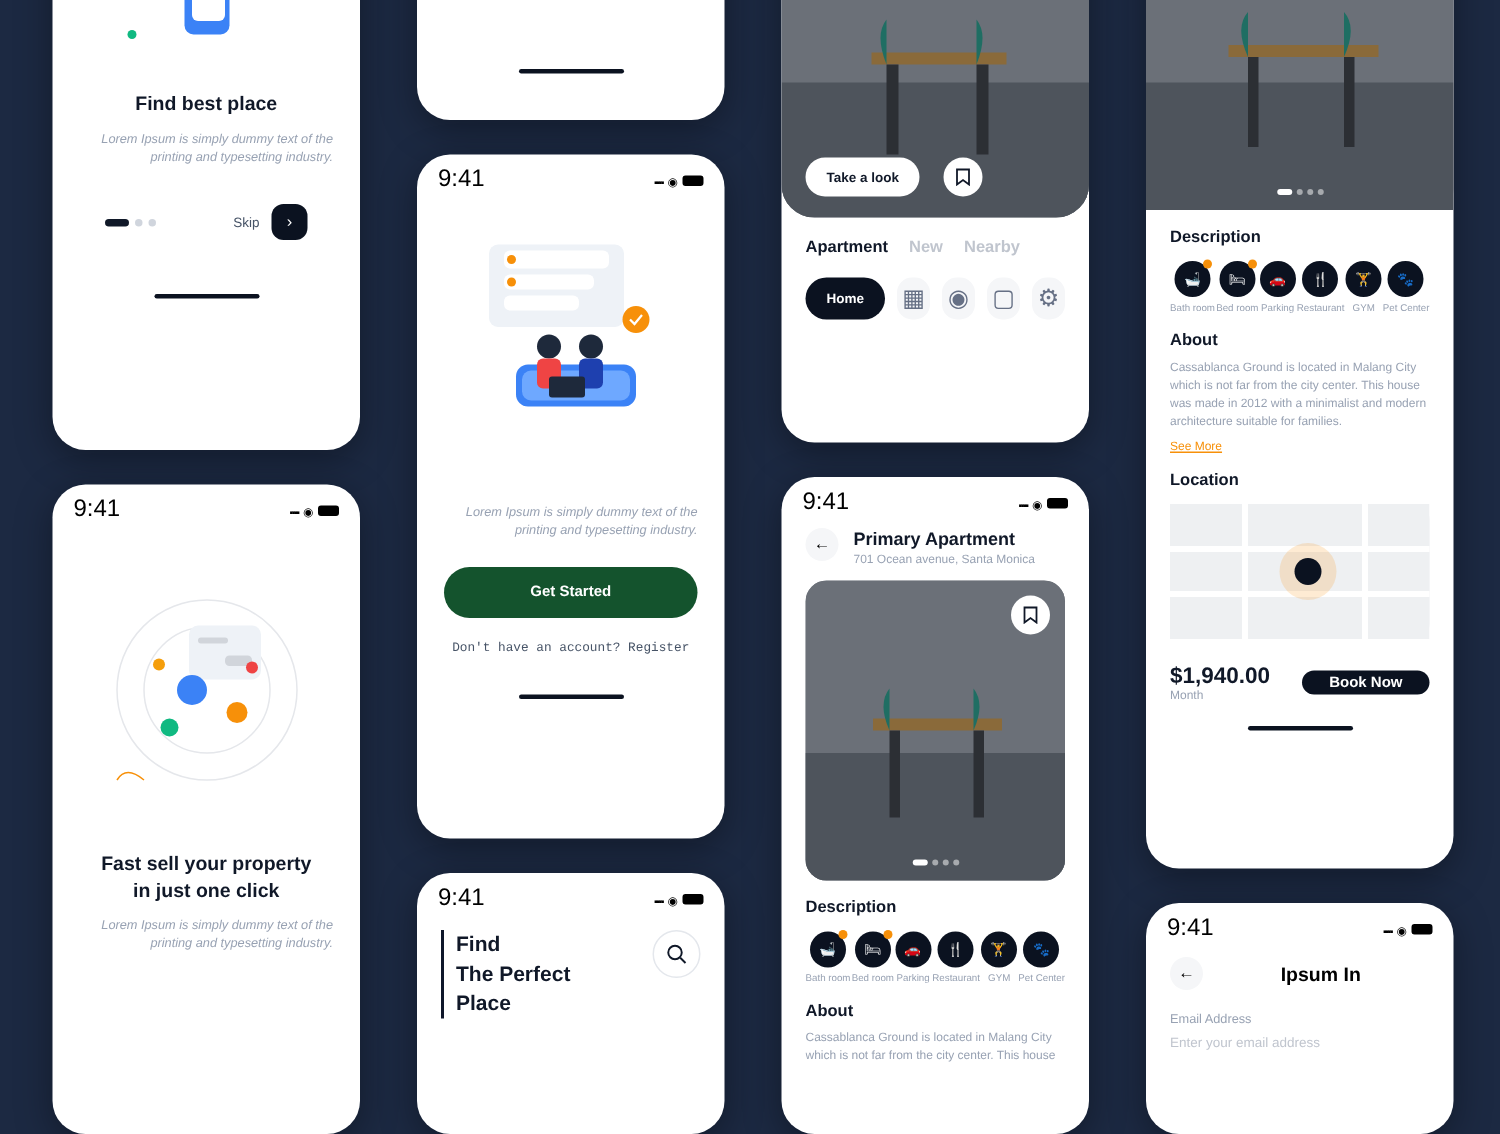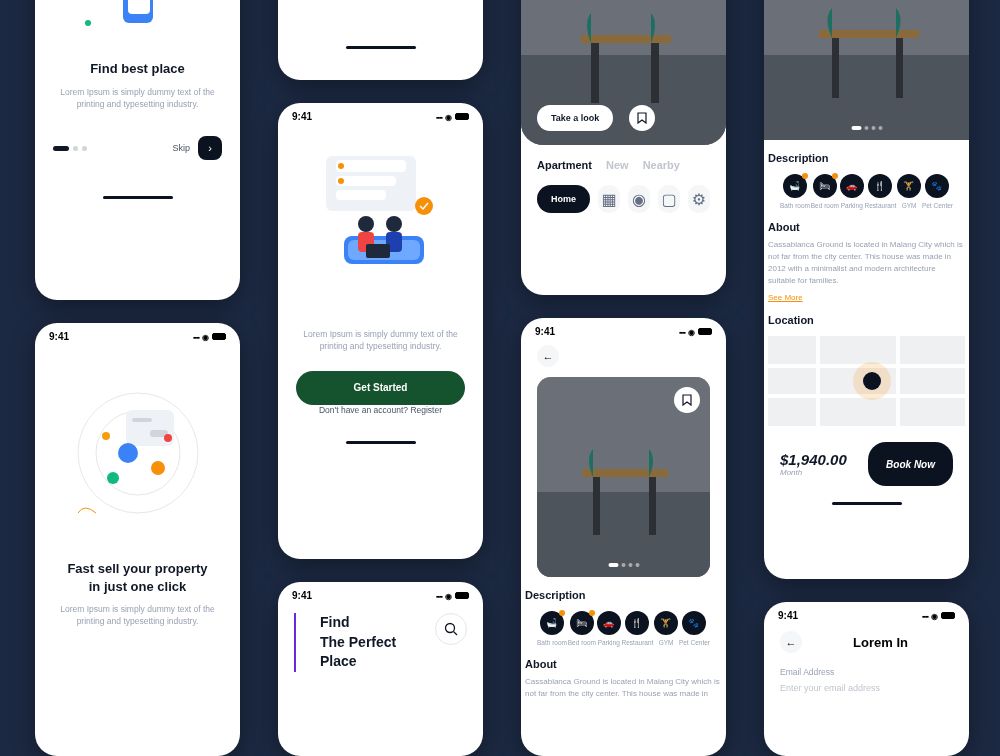--- a/index.html
+++ b/index.html
@@ -1,47 +1,47 @@
 <!DOCTYPE html>
 <html><head>
 <meta charset="utf-8">
 <style>
   * { box-sizing: border-box; margin: 0; padding: 0; font-family: -apple-system, BlinkMacSystemFont, 'Segoe UI', sans-serif; }
   body { background: #1c2942; padding: 0; overflow-x: hidden; }
   .canvas { position: relative; width: 1000px; height: 756px; background: #1c2942; }
   .phone { position: absolute; width: 205px; background: #fff; border-radius: 22px; overflow: hidden; box-shadow: 0 6px 24px rgba(0,0,0,0.35); }
-  .status-bar { display: flex; justify-content: space-between; align-items: center; padding: 8px 14px 4px; font-size: 10px; font-weight: 700; }
+  .status-bar { display: flex; justify-content: space-between; align-items: center; padding: 8px 14px 4px; font-size: 16px; font-weight: 400; }
   .sb-icons { display: flex; gap: 3px; align-items: center; }
   .signal, .wifi, .batt { display: inline-block; }
   .signal::before { content: "▪▪▪▪"; letter-spacing: -1px; font-size: 7px; }
   .wifi::before { content: "◉"; font-size: 8px; }
   .batt { width: 14px; height: 7px; border: 1px solid #000; border-radius: 2px; position: relative; background: #000; }
   .home-indicator { width: 70px; height: 3px; background: #0b1220; border-radius: 3px; margin: 6px auto 8px; }
 
   
   .s1 { top: -65px; left: 35px; height: 365px; padding-top: 0; }
   .illus1 { height: 125px; display:flex; align-items:center; justify-content:center; }
   .title { font-size: 13px; font-weight: 700; color: #101828; text-align: center; line-height: 1.35; }
-  .body { font-size: 8.5px; color: #98a2b3; text-align: center; line-height: 1.45; margin-top: 8px; padding: 0 18px; }
-  .pager { display:flex; justify-content:space-between; align-items:center; padding: 26px 18px 0; }
+  .body { font-size: 8.5px; color: #98a2b3; text-align: right; line-height: 1.45; margin-top: 8px; padding: 0 18px; font-style: italic; }
+  .pager { display:flex; justify-content:space-between; align-items:center; padding: 26px 35px 0; }
   .dots { display:flex; gap:4px; }
   .dot { width:5px; height:5px; border-radius:3px; background:#d0d5dd; }
   .dot.active { width:16px; background:#101828; }
   .skip-row { display:flex; align-items:center; gap:8px; }
   .skip { font-size:9px; color:#475467; }
   .next-btn { width:24px; height:24px; border-radius:8px; background:#0b1220; color:#fff; display:flex; align-items:center; justify-content:center; font-size:11px; }
 
   
   .s2 { top: -190px; left: 278px; height: 270px; }
 
   
   .s3 { top: 103px; left: 278px; height: 456px; }
   .illus3 { height: 160px; margin: 10px 14px; border-radius: 10px; display:flex; align-items:center; justify-content:center; }
   .btn-primary { margin: 18px 18px 0; height: 34px; background:#14532d; color:#fff; border-radius: 18px; display:flex; align-items:center; justify-content:center; font-size:10px; font-weight:600; }
-  .register { text-align:center; font-size:8.5px; color:#475467; margin-top:0; }
+  .register { text-align:center; font-size:8.5px; color:#475467; margin-top:15px;font-family:Liberation Mono, monospace; }
 
   
   .s4 { top: 323px; left: 35px; height: 433px; }
   .illus4 { height: 190px; margin: 12px 14px; display:flex; align-items:center; justify-content:center; }
 
   
   .s5 { top: -65px; left: 521px; height: 360px; }
   .hero { position:relative; height: 210px; margin: 0; background: linear-gradient(135deg,#89919a,#3f4750); border-radius: 0 0 22px 22px; overflow:hidden; }
   .hero-btns { position:absolute; bottom:14px; left:16px; display:flex; gap:16px; }
   .pill { background:#fff; border-radius:14px; height:26px; padding:0 14px; display:flex; align-items:center; font-size:9px; font-weight:600; color:#101828; }
@@ -57,44 +57,44 @@
   .s6 { top: 318px; left: 521px; height: 438px; }
   .detail-header { display:flex; gap:10px; align-items:flex-start; padding: 4px 16px 10px; }
   .back { width:22px; height:22px; border-radius:50%; background:#f5f6f8; display:flex; align-items:center; justify-content:center; font-size:11px; }
   .detail-title h3 { font-size:12px; font-weight:800; color:#101828; }
   .detail-title p { font-size:8px; color:#98a2b3; margin-top:2px; }
   .photo { position:relative; height: 200px; margin: 0 16px; border-radius:14px; background:linear-gradient(135deg,#8a8f96,#4a4f57); }
   .photo .circle-btn { position:absolute; top:10px; right:10px; }
   .page-dots { position:absolute; bottom:10px; left:50%; transform:translateX(-50%); display:flex; gap:3px; }
   .page-dots span { width:4px; height:4px; border-radius:2px; background:rgba(255,255,255,0.5); }
   .page-dots span.a { width:10px; background:#fff; }
-  .sect { padding: 12px 4px 0; }
+  .sect { padding: 12px 16px 0; }
   .sect h4 { font-size:11px; font-weight:800; color:#101828; }
   .amen { display:flex; justify-content:space-between; padding: 10px 16px 0; }
   .amen-item { display:flex; flex-direction:column; align-items:center; gap:4px; }
   .amen-icon { width:24px; height:24px; border-radius:50%; background:#0b1220; color:#fff; display:flex; align-items:center; justify-content:center; font-size:9px; position:relative; }
   .amen-icon.badge::after { content:""; position:absolute; top:-1px; right:-1px; width:6px; height:6px; border-radius:50%; background:#f79009; }
   .amen-label { font-size:6.5px; color:#98a2b3; }
   .about-text { font-size:8px; color:#98a2b3; line-height:1.5; margin-top:6px; }
 
   
   .s7 { top: -65px; left: 764px; height: 644px; }
   .s7 .photo { margin: 0; border-radius: 0 0 14px 14px; height: 205px; }
   .see-more { font-size:8px; color:#f79009; margin-top:6px;text-decoration:underline; }
   .map { height: 90px; margin-top:10px; border-radius:10px; background:#eef0f2; position:relative; }
   .map-pin { position:absolute; top:40%; left:48%; width:18px; height:18px; border-radius:50%; background:#0b1220; box-shadow: 0 0 0 10px rgba(247,144,9,0.18); }
-  .price-row { display:flex; justify-content:space-between; align-items:center; padding: 16px 16px 10px; font-style: italic; }
+  .price-row { display:flex; justify-content:space-between; align-items:center; padding: 16px 16px 10px; }
   .price { font-size:15px; font-weight:800; color:#101828; }
   .per { font-size:8px; color:#98a2b3; }
-  .book { background:#0b1220; color:#fff; border-radius:18px; height:44px; padding:0 18px; display:flex; align-items:center; font-size:10px; font-weight:600; }
+  .book { background:#0b1220; color:#fff; border-radius:18px; height:16px; padding:0 18px; display:flex; align-items:center; font-size:10px; font-weight:600; }
 
   
   .s8 { top: 582px; left: 278px; height: 174px; }
   .find-row { display:flex; justify-content:space-between; align-items:flex-start; padding: 8px 16px 0; }
-  .find-title { font-size:14px; font-weight:800; color:#101828; line-height:1.4; border-left:2px solid #6d28d9; padding-left:24px; }
+  .find-title { font-size:14px; font-weight:800; color:#101828; line-height:1.4; border-left:2px solid #0f172a; padding-left:8px; }
   .search-btn { width:32px; height:32px; border-radius:50%; border:1px solid #e4e7ec; display:flex; align-items:center; justify-content:center; }
 
   
   .s9 { top: 602px; left: 764px; height: 154px; }
   .signin-head { display:flex; align-items:center; padding: 6px 16px 14px; gap: 28px; }
   .signin-head h3 { font-size:13px; font-weight:800; text-align:center; flex:1; margin-right:22px; }
   .field-label { font-size:8.5px; color:#98a2b3; padding: 0 16px; }
   .field { font-size:9px; color:#c0c5ce; padding: 6px 16px 0; }
 
   
@@ -251,20 +251,24 @@
     <div class="status-bar">
       <span>9:41</span>
       <span class="sb-icons">
           <span class="signal"></span>
           <span class="wifi"></span>
           <span class="batt"></span>
         </span>
     </div>
     <div class="detail-header">
       <div class="back">←</div>
+      <div class="detail-title">
+        <h3>Primary Apartment</h3>
+        <p>701 Ocean avenue, Santa Monica</p>
+      </div>
     </div>
     <div class="photo">
       <svg width="173" height="200" viewBox="0 0 173 200" style="position:absolute;inset:0;border-radius:14px">
         <rect width="173" height="200" fill="#6b7078"></rect>
         <rect x="0" y="115" width="173" height="85" fill="#4e545c"></rect>
         <rect x="45" y="92" width="86" height="8" fill="#8a6a3a"></rect>
         <rect x="56" y="100" width="7" height="58" fill="#2c2f34"></rect>
         <rect x="112" y="100" width="7" height="58" fill="#2c2f34"></rect>
         <path d="M56 100 q-8 -18 0 -28" fill="#1f6e63"></path>
         <path d="M112 100 q8 -18 0 -28" fill="#1f6e63"></path>
@@ -419,19 +423,19 @@
     <div class="status-bar">
       <span>9:41</span>
       <span class="sb-icons">
           <span class="signal"></span>
           <span class="wifi"></span>
           <span class="batt"></span>
         </span>
     </div>
     <div class="signin-head">
       <div class="back">←</div>
-      <h3>Lorem In</h3>
+      <h3>Ipsum In</h3>
     </div>
     <div class="field-label">Email Address</div>
     <div class="field"><span style="color:#c0c5ce">Enter your email address</span></div>
   </div>
 
 </div>
 
 </body></html>

